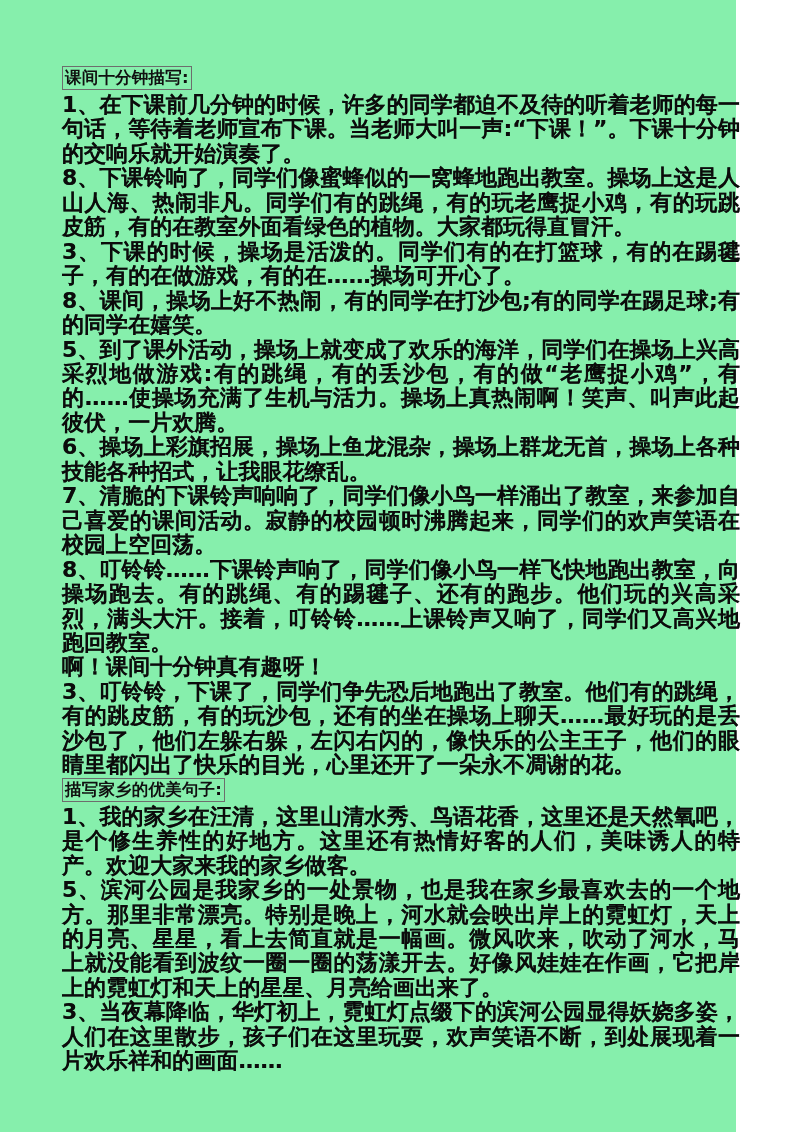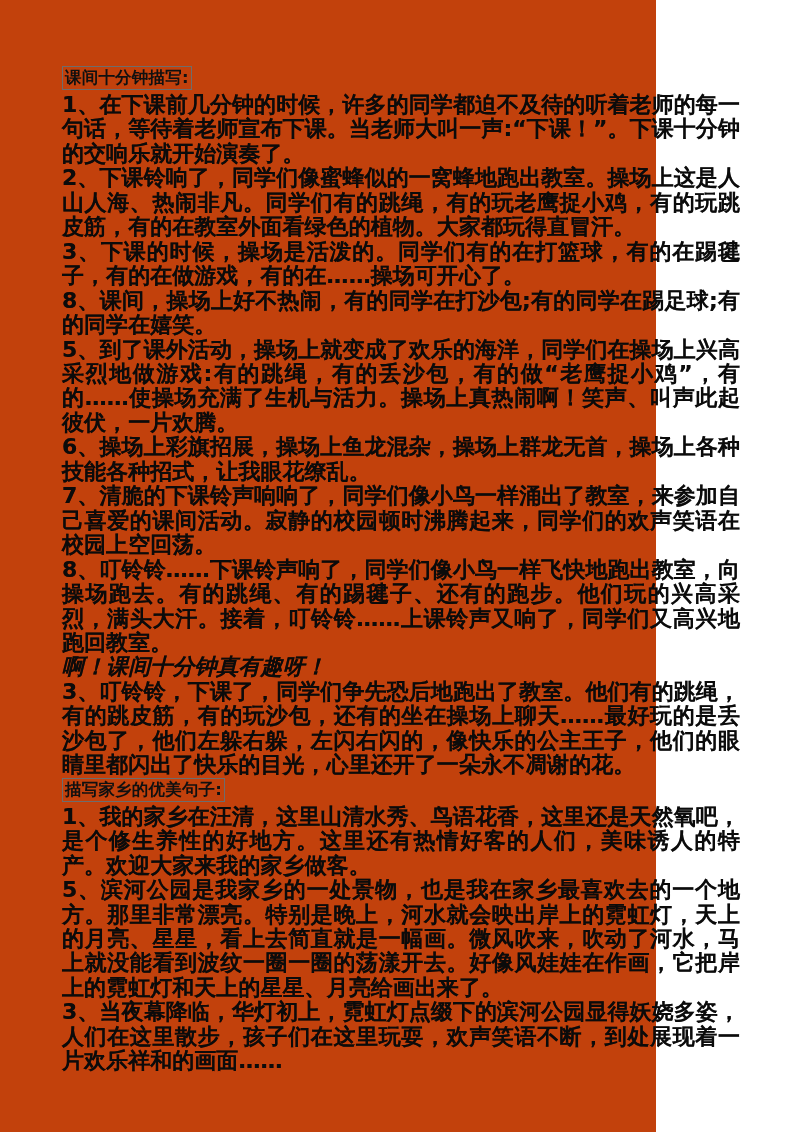--- a/index.html
+++ b/index.html
@@ -8,23 +8,23 @@
     background: #ffffff;
   }
   body {
     width: 800px;
     height: 1132px;
     overflow: hidden;
     font-family: "DejaVu Sans", "Liberation Sans", sans-serif;
   }
   .page {
     position: relative;
-    width: 656px;
+    width: 736px;
     height: 1132px;
-    background: #c2410c;
+    background: #86efac;
     box-sizing: border-box;
   }
   .page-inner {
     position: absolute;
     left: 62px;
     top: 66px;
     width: 678px;
   }
   .doc-heading {
     display: inline-block;
@@ -49,37 +49,36 @@
     color: #0b0b0b;
     text-align: justify;
     text-justify: inter-character;
     margin: 0;
     letter-spacing: 0.05px;
     font-weight: 600;
     text-shadow: 0 0 0.35px rgba(0,0,0,0.55);
   }
   .para.exclaim {
     text-align: left;
-    font-style: italic;
   }
   .para.last-line {
     text-align: left;
   }
 </style>
 </head>
 <body>
 
 <div class="page">
   <div class="page-inner">
 
     <div class="heading-row">
       <span class="doc-heading">课间十分钟描写:</span>
     </div>
     <p class="para">1、在下课前几分钟的时候，许多的同学都迫不及待的听着老师的每一句话，等待着老师宣布下课。当老师大叫一声:“下课！”。下课十分钟的交响乐就开始演奏了。</p>
-    <p class="para">2、下课铃响了，同学们像蜜蜂似的一窝蜂地跑出教室。操场上这是人山人海、热闹非凡。同学们有的跳绳，有的玩老鹰捉小鸡，有的玩跳皮筋，有的在教室外面看绿色的植物。大家都玩得直冒汗。</p>
+    <p class="para">8、下课铃响了，同学们像蜜蜂似的一窝蜂地跑出教室。操场上这是人山人海、热闹非凡。同学们有的跳绳，有的玩老鹰捉小鸡，有的玩跳皮筋，有的在教室外面看绿色的植物。大家都玩得直冒汗。</p>
     <p class="para">3、下课的时候，操场是活泼的。同学们有的在打篮球，有的在踢毽子，有的在做游戏，有的在……操场可开心了。</p>
     <p class="para">8、课间，操场上好不热闹，有的同学在打沙包;有的同学在踢足球;有的同学在嬉笑。</p>
     <p class="para">5、到了课外活动，操场上就变成了欢乐的海洋，同学们在操场上兴高采烈地做游戏:有的跳绳，有的丢沙包，有的做“老鹰捉小鸡”，有的……使操场充满了生机与活力。操场上真热闹啊！笑声、叫声此起彼伏，一片欢腾。</p>
     <p class="para">6、操场上彩旗招展，操场上鱼龙混杂，操场上群龙无首，操场上各种技能各种招式，让我眼花缭乱。</p>
     <p class="para">7、清脆的下课铃声响响了，同学们像小鸟一样涌出了教室，来参加自己喜爱的课间活动。寂静的校园顿时沸腾起来，同学们的欢声笑语在校园上空回荡。</p>
     <p class="para">8、叮铃铃……下课铃声响了，同学们像小鸟一样飞快地跑出教室，向操场跑去。有的跳绳、有的踢毽子、还有的跑步。他们玩的兴高采烈，满头大汗。接着，叮铃铃……上课铃声又响了，同学们又高兴地跑回教室。</p>
     <p class="para exclaim">啊！课间十分钟真有趣呀！</p>
     <p class="para">3、叮铃铃，下课了，同学们争先恐后地跑出了教室。他们有的跳绳，有的跳皮筋，有的玩沙包，还有的坐在操场上聊天……最好玩的是丢沙包了，他们左躲右躲，左闪右闪的，像快乐的公主王子，他们的眼睛里都闪出了快乐的目光，心里还开了一朵永不凋谢的花。</p>
 
     <div class="heading-row">

